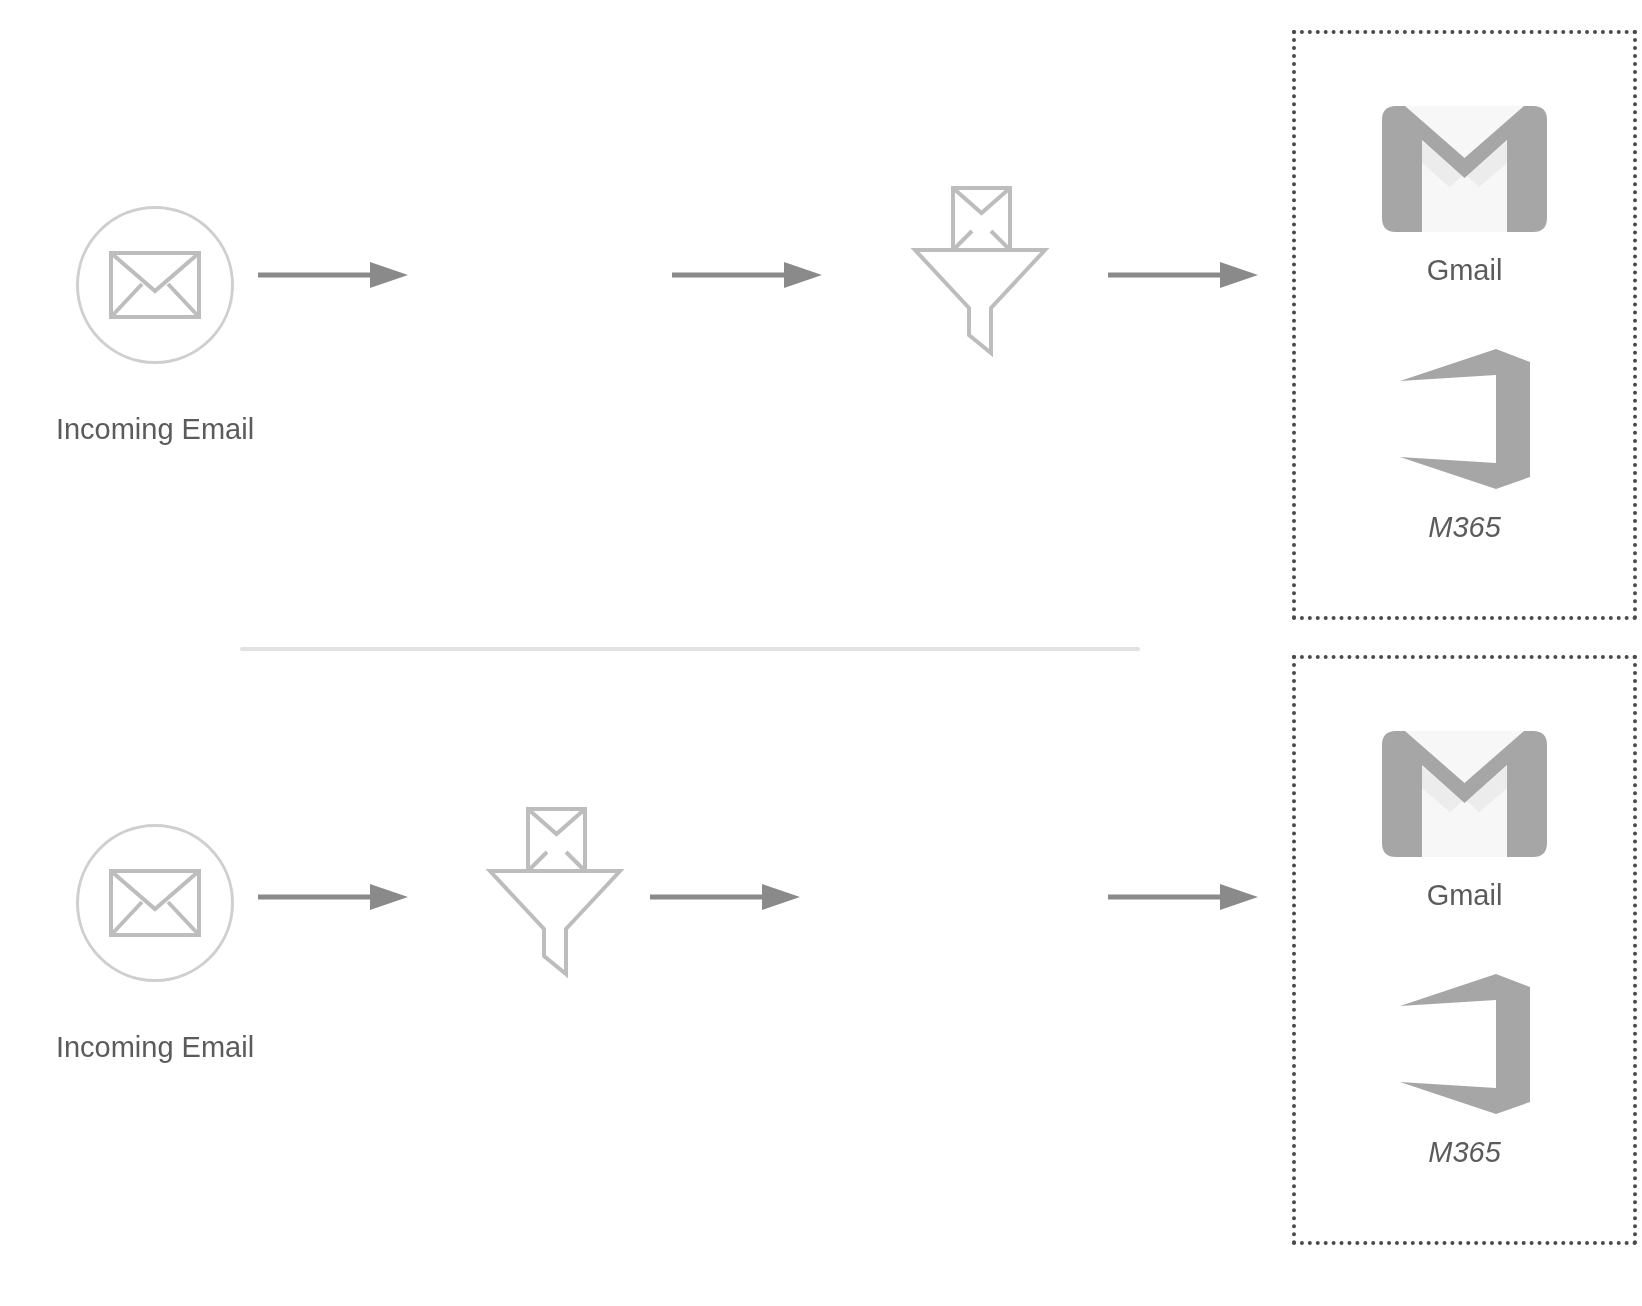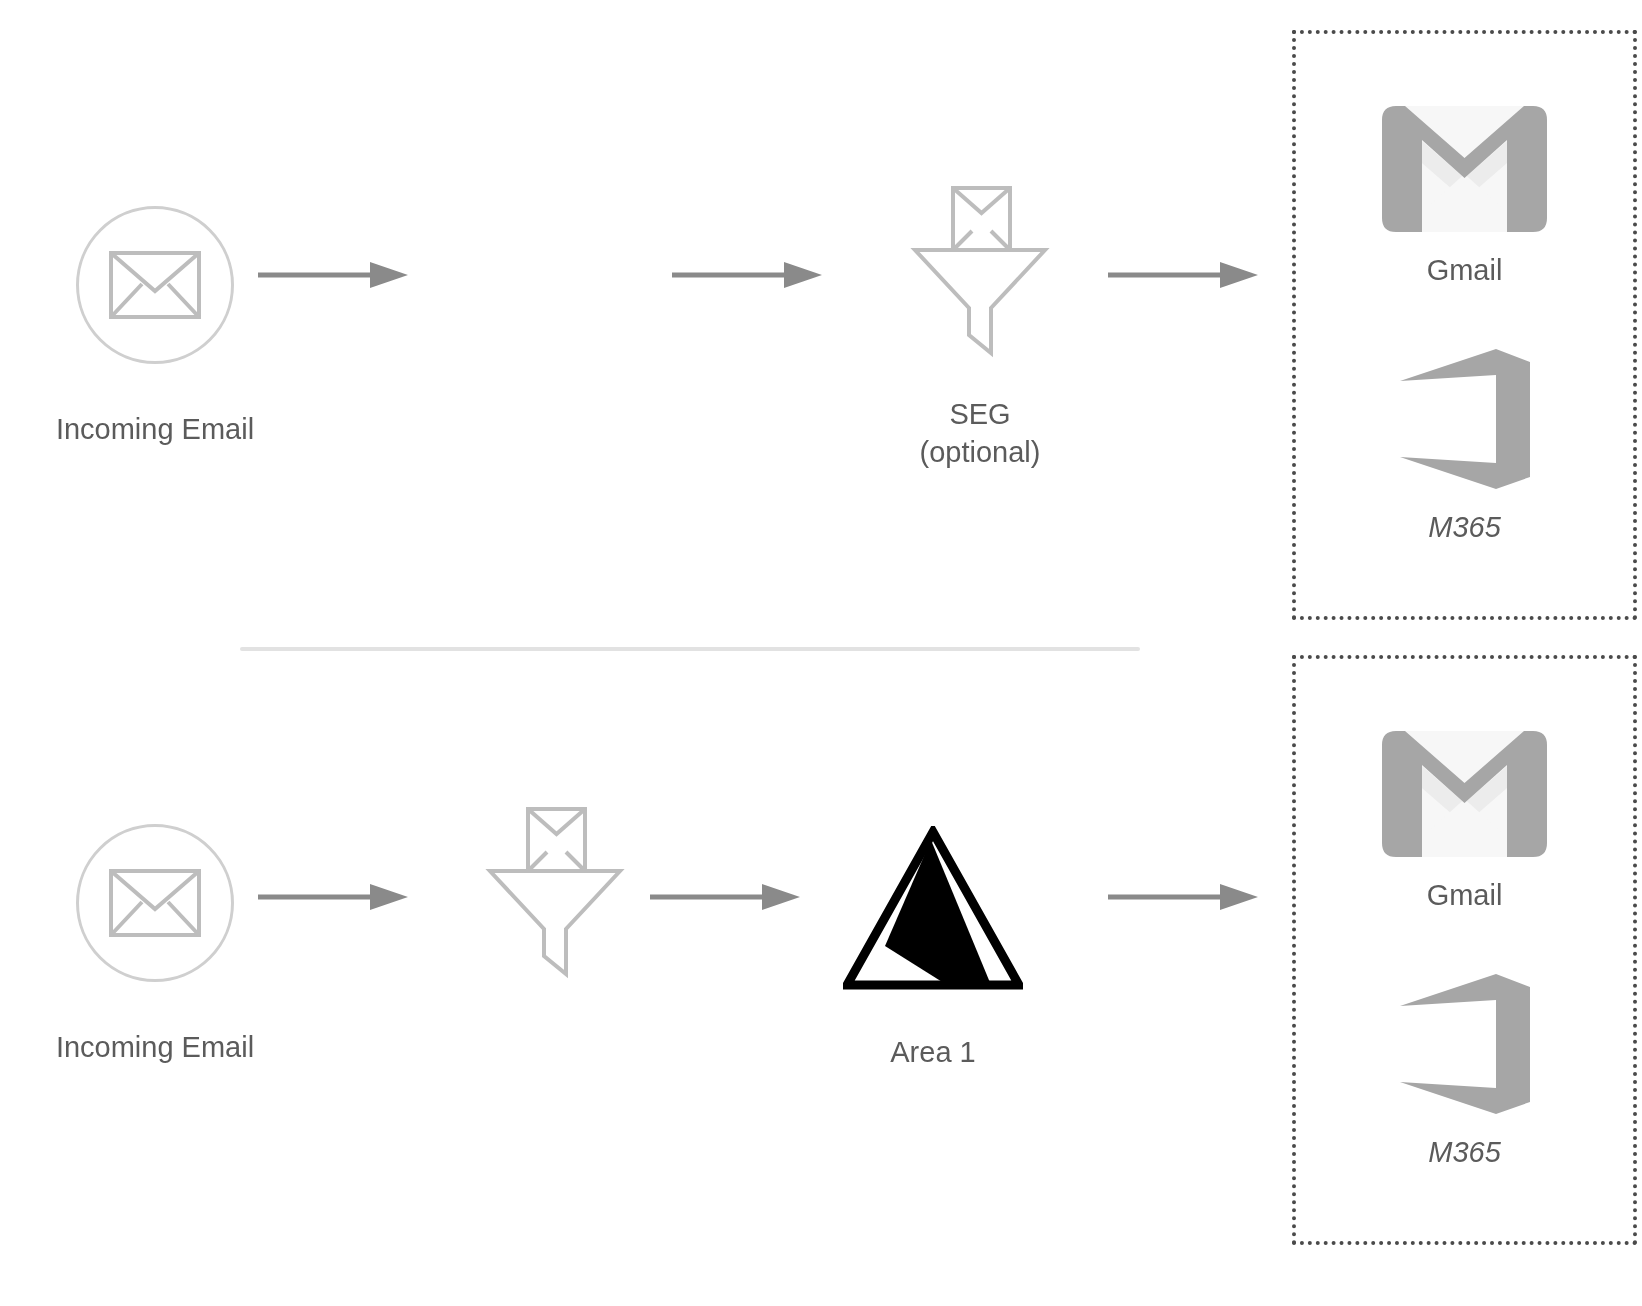--- a/index.html
+++ b/index.html
@@ -137,22 +137,20 @@
 
     <div class="node" style="left:855px; top:175px; width:250px;">
       <div class="node-art">
         <svg width="150" height="175" viewBox="0 0 150 175">
           <rect x="48" y="5" width="57" height="62" fill="none" stroke="#bdbdbd" stroke-width="4"></rect>
           <path d="M48 5 L76.5 30 L105 5" fill="none" stroke="#bdbdbd" stroke-width="4"></path>
           <path d="M48 67 L67 48 M105 67 L86 48" fill="none" stroke="#bdbdbd" stroke-width="4"></path>
           <path d="M10 67 L140 67 L86 125 L86 170 L64 152 L64 125 Z" fill="none" stroke="#bdbdbd" stroke-width="4" stroke-linejoin="miter"></path>
         </svg>
       </div>
-      <div class="node-label">SEG
-(optional)</div>
     </div>
 
     <div class="arrow" style="left:1108px; top:260px; width:150px;">
       <svg width="150" height="30" viewBox="0 0 150 30">
         <line x1="0" y1="15" x2="118" y2="15" stroke="#8a8a8a" stroke-width="5"></line>
         <polygon points="112,2 150,15 112,28" fill="#8a8a8a"></polygon>
       </svg>
     </div>
   </div>
 
@@ -209,29 +207,20 @@
       </div>
     </div>
 
     <div class="arrow" style="left:650px; top:234px; width:150px;">
       <svg width="150" height="30" viewBox="0 0 150 30">
         <line x1="0" y1="15" x2="118" y2="15" stroke="#8a8a8a" stroke-width="5"></line>
         <polygon points="112,2 150,15 112,28" fill="#8a8a8a"></polygon>
       </svg>
     </div>
 
-    <div class="node" style="left:818px; top:165px; width:230px;">
-      <div class="node-art">
-        <svg width="180" height="165" viewBox="0 0 180 165">
-          <polygon points="90,6 176,159 4,159" fill="#ffffff" stroke="#000000" stroke-width="9"></polygon>
-          <polygon points="88,14 148,159 104,159 42,120" fill="#000000"></polygon>
-        </svg>
-      </div>
-      <div class="node-label">Area 1</div>
-    </div>
 
     <div class="arrow" style="left:1108px; top:234px; width:150px;">
       <svg width="150" height="30" viewBox="0 0 150 30">
         <line x1="0" y1="15" x2="118" y2="15" stroke="#8a8a8a" stroke-width="5"></line>
         <polygon points="112,2 150,15 112,28" fill="#8a8a8a"></polygon>
       </svg>
     </div>
   </div>
 
   <div class="dest-box" style="left:1292px; top:655px; width:345px; height:590px;">

